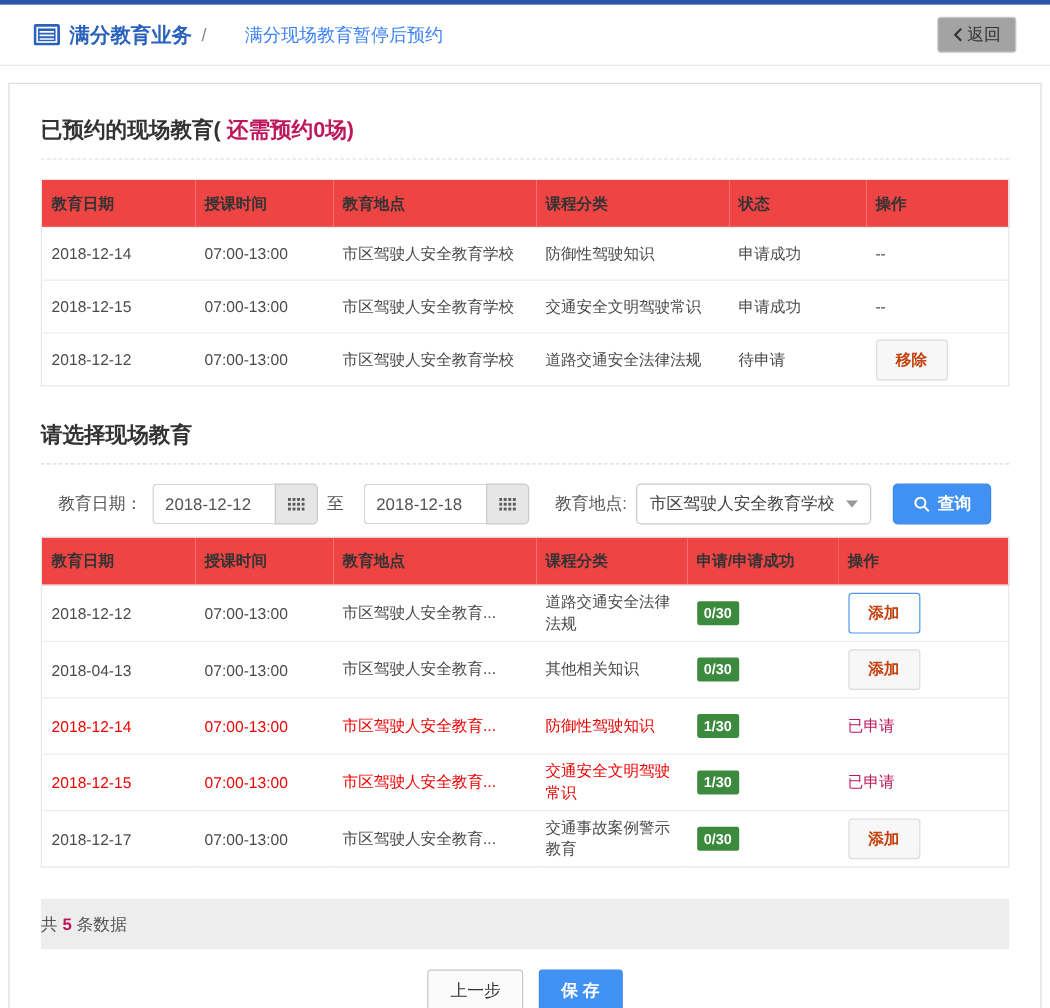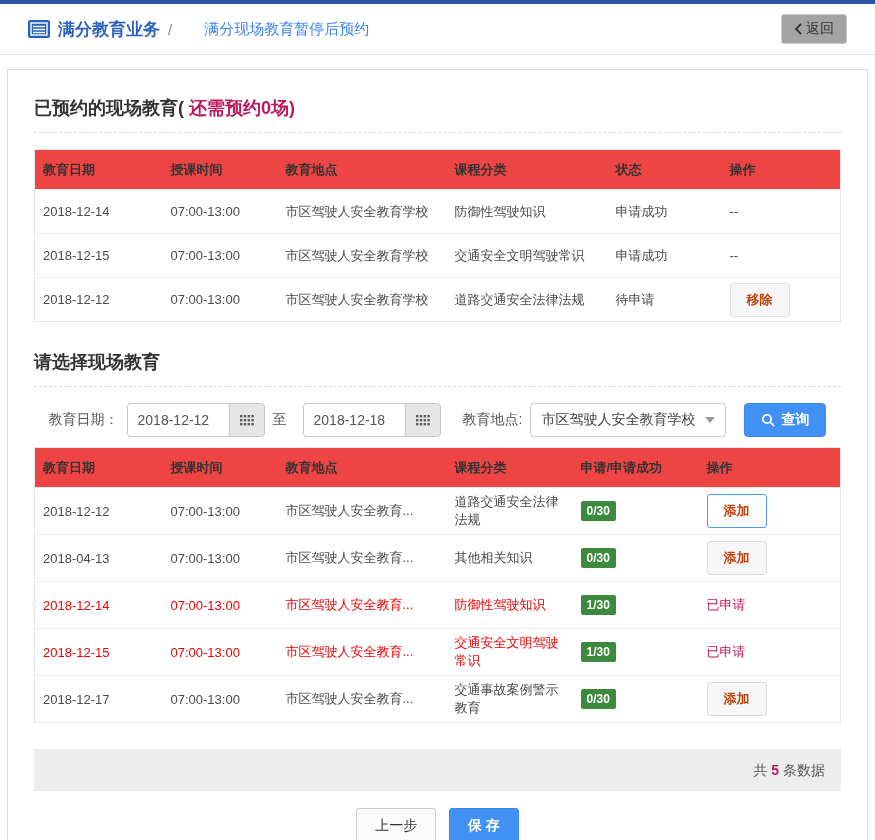--- a/index.html
+++ b/index.html
@@ -38,21 +38,21 @@
   .flabel { font-size: 14px; color: #555; white-space: nowrap; }
   .input-group { display: inline-flex; margin-left: 8px; }
   .input-group input { width: 102px; height: 34px; border: 1px solid #c9c9c9; border-right: none; border-radius: 4px 0 0 4px; padding: 0 10px; font-size: 14px; color: #555; font-family: inherit; outline: none; }
   .cal-btn { width: 36px; height: 34px; background: #e6e6e6; border: 1px solid #c9c9c9; border-radius: 0 4px 4px 0; display: inline-flex; align-items: center; justify-content: center; cursor: pointer; }
   .to-label { margin: 0 8px; }
   .place-label { margin-left: 22px; }
   .select { width: 196px; height: 34px; border: 1px solid #c9c9c9; border-radius: 4px; margin-left: 8px; display: inline-flex; align-items: center; padding: 0 10px; font-size: 14px; color: #444; cursor: pointer; background: #fff; }
   .select .caret { margin-left: auto; width: 0; height: 0; border-left: 5px solid transparent; border-right: 5px solid transparent; border-top: 6px solid #9a9a9a; }
   .query-btn { margin-left: 18px; height: 34px; padding: 0 16px; background: #4191f5; border: 1px solid #3b88e8; border-radius: 4px; color: #fff; font-size: 14px; font-weight: bold; display: inline-flex; align-items: center; gap: 6px; cursor: pointer; font-family: inherit; }
 
-  .summary-bar { margin-top: 26px; background: #ededed; height: 42px; line-height: 42px; text-align: right; padding-right: 16px; font-size: 14px; color: #555; }
+  .summary-bar { margin-top: 26px; background: #ededed; height: 42px; line-height: 42px; text-align: left; padding-right: 16px; font-size: 14px; color: #555; }
   .summary-bar .count { font-weight: bold; margin: 0 4px; }
 
   .actions { margin-top: 17px; margin-bottom: 7px; text-align: center; }
   .prev-btn { height: 36px; padding: 0 18px; background: #fbfbfb; border: 1px solid #c9c9c9; border-radius: 3px; font-size: 14px; color: #333; cursor: pointer; font-family: inherit; }
   .save-btn { height: 36px; padding: 0 18px; margin-left: 8px; background: #4191f5; border: 1px solid #3b88e8; border-radius: 3px; font-size: 14px; font-weight: bold; color: #fff; cursor: pointer; font-family: inherit; }
 </style>
 </head>
 <body>
 
 <div class="topline"></div>

